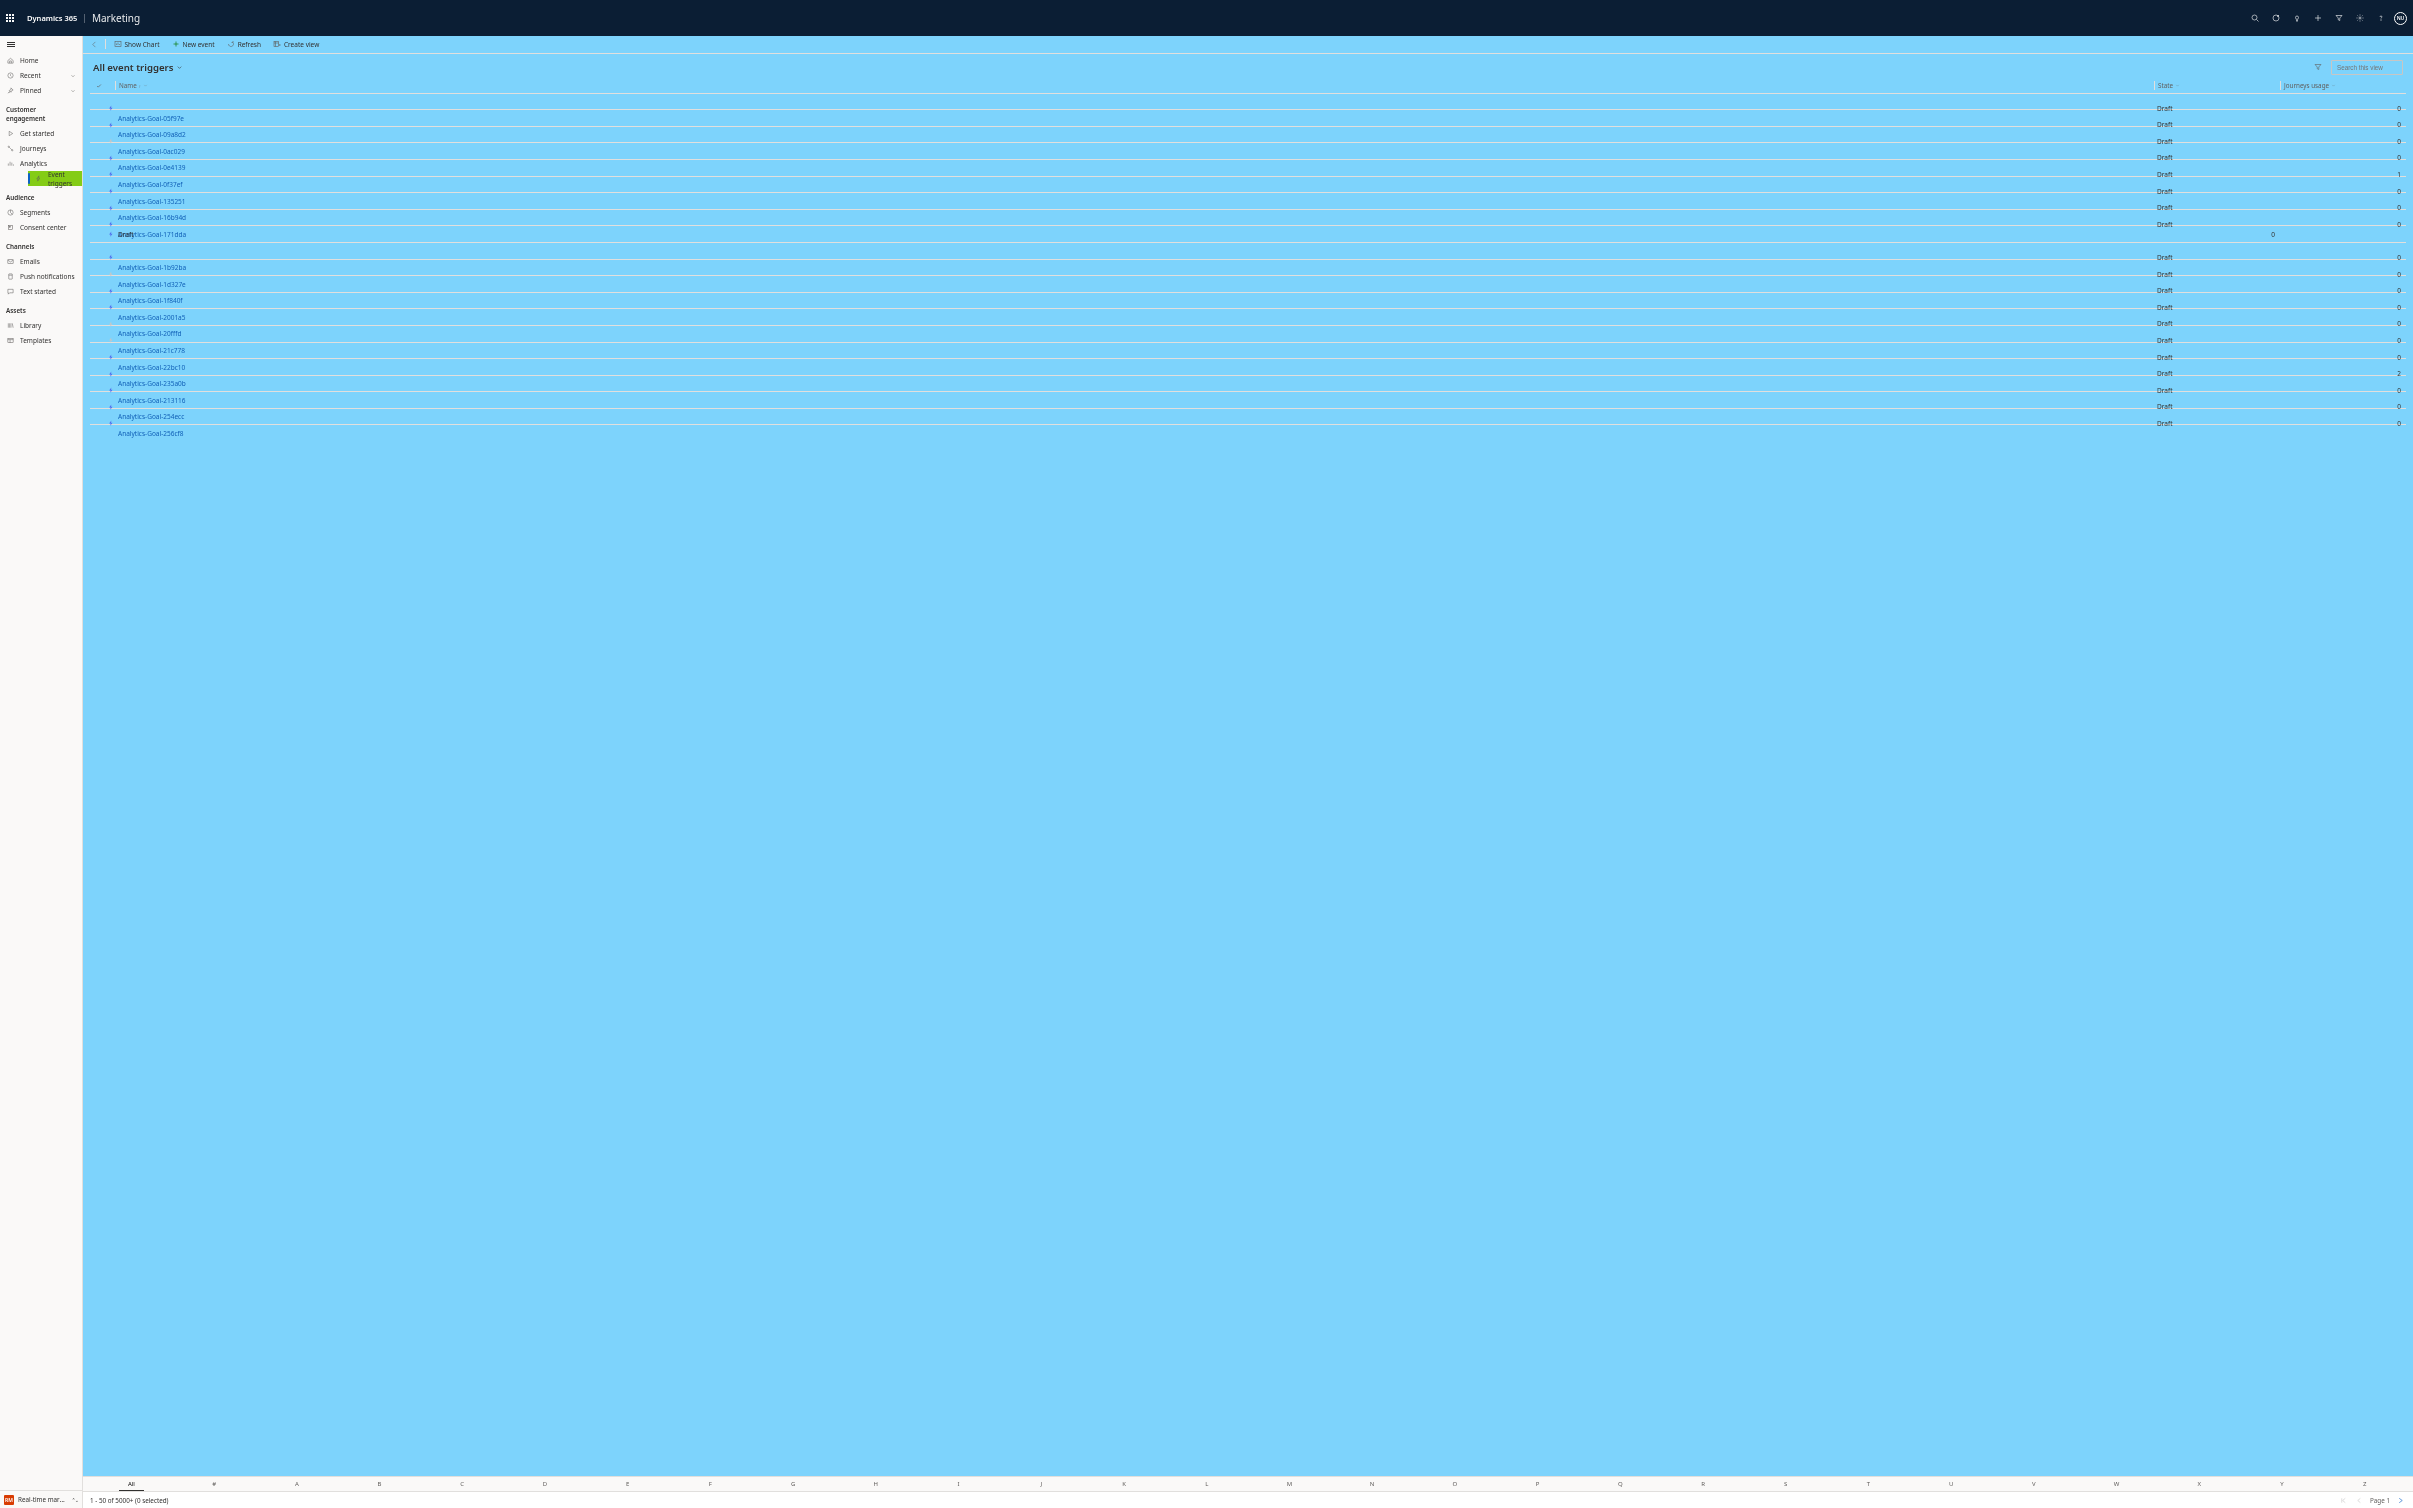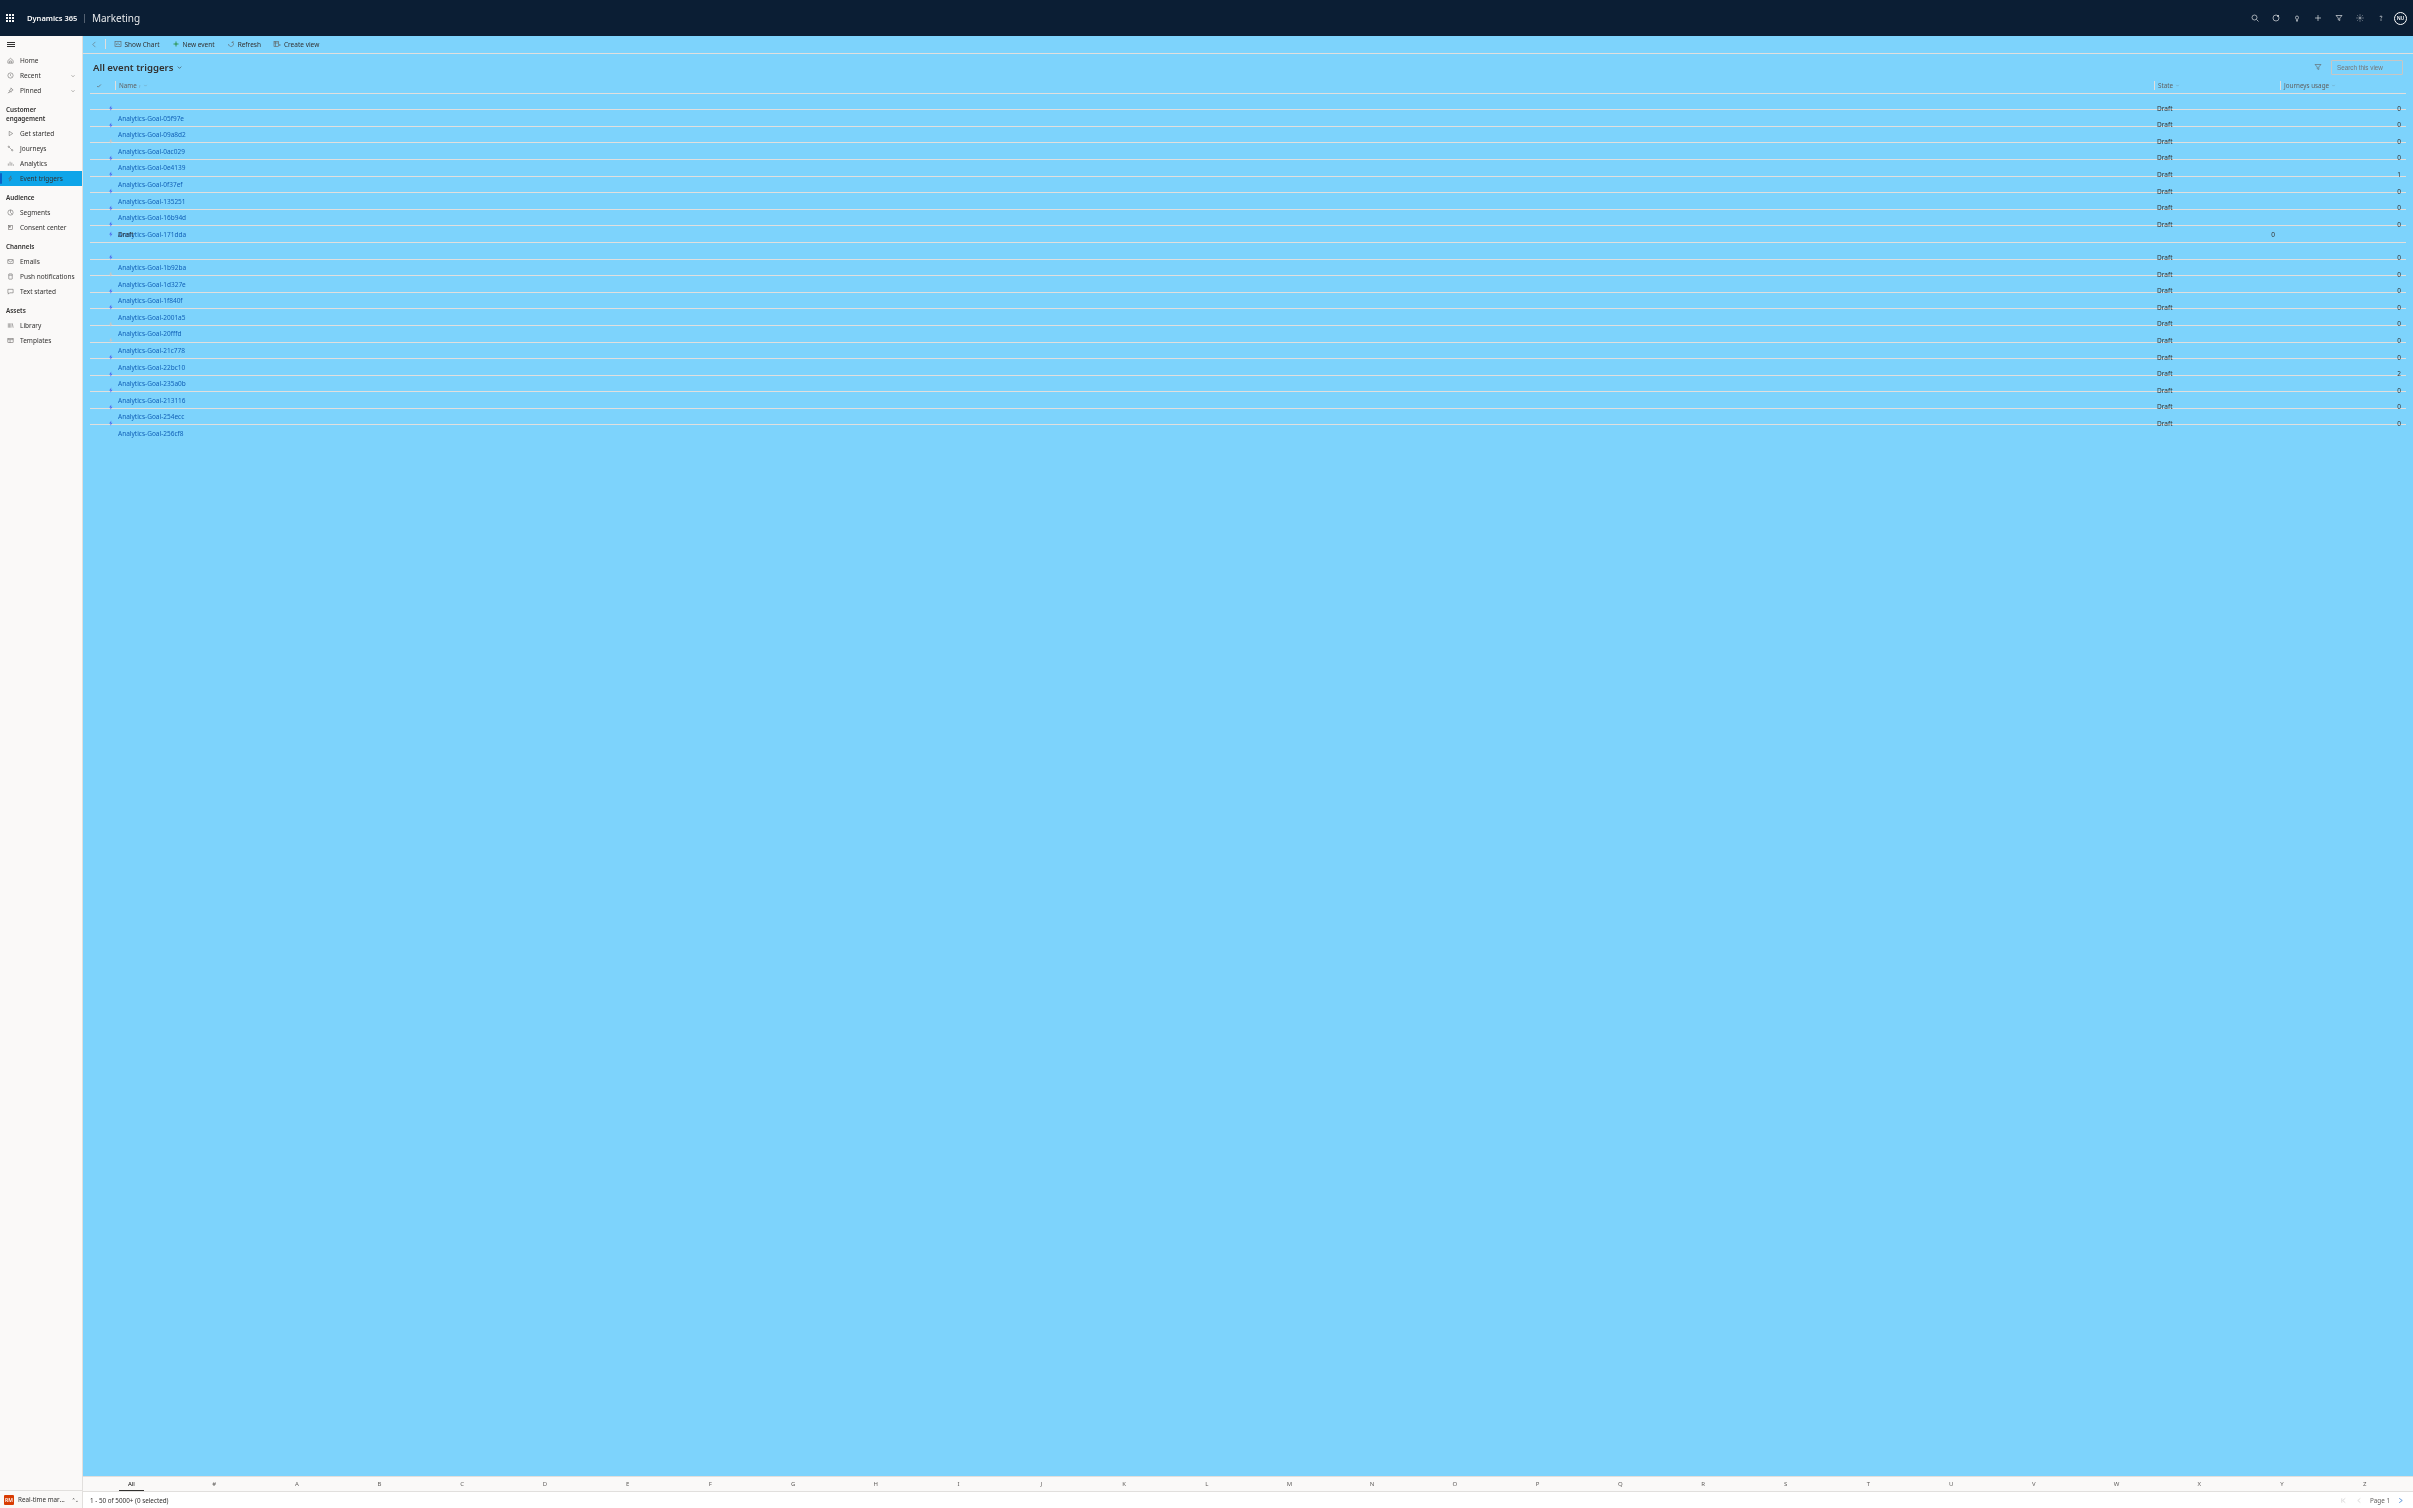--- a/index.html
+++ b/index.html
@@ -94,21 +94,21 @@
     display: flex; align-items: center;
     height: 15px;
     padding: 0 6px;
     gap: 6px;
     cursor: pointer;
     font-size: 6.5px;
   }
   .nav-section { font-weight: 600; cursor: default; font-size: 6.3px; padding-top: 7px; height: auto; padding-bottom: 3px; }
   .nav-icon { width: 8px; height: 8px; color: #605e5c; flex: 0 0 auto; display: grid; place-items: center; }
   .nav-link .chev { margin-left: auto; color: #605e5c; }
-  .nav-link.selected { background: #0ea5e9; position: relative; }
+  .nav-link.selected { background: #84cc16; position: relative; margin-left: 28px; }
   .nav-link.selected::before {
     content: ""; position: absolute; left: 0; top: 2px; bottom: 2px; width: 1.5px; background: #0b61c5; border-radius: 1px;
   }
 
   .area-switch {
     border-top: 0.5px solid var(--border-grey);
     height: 18px;
     display: flex; align-items: center;
     padding: 0 4px; gap: 4px;
     cursor: pointer;

